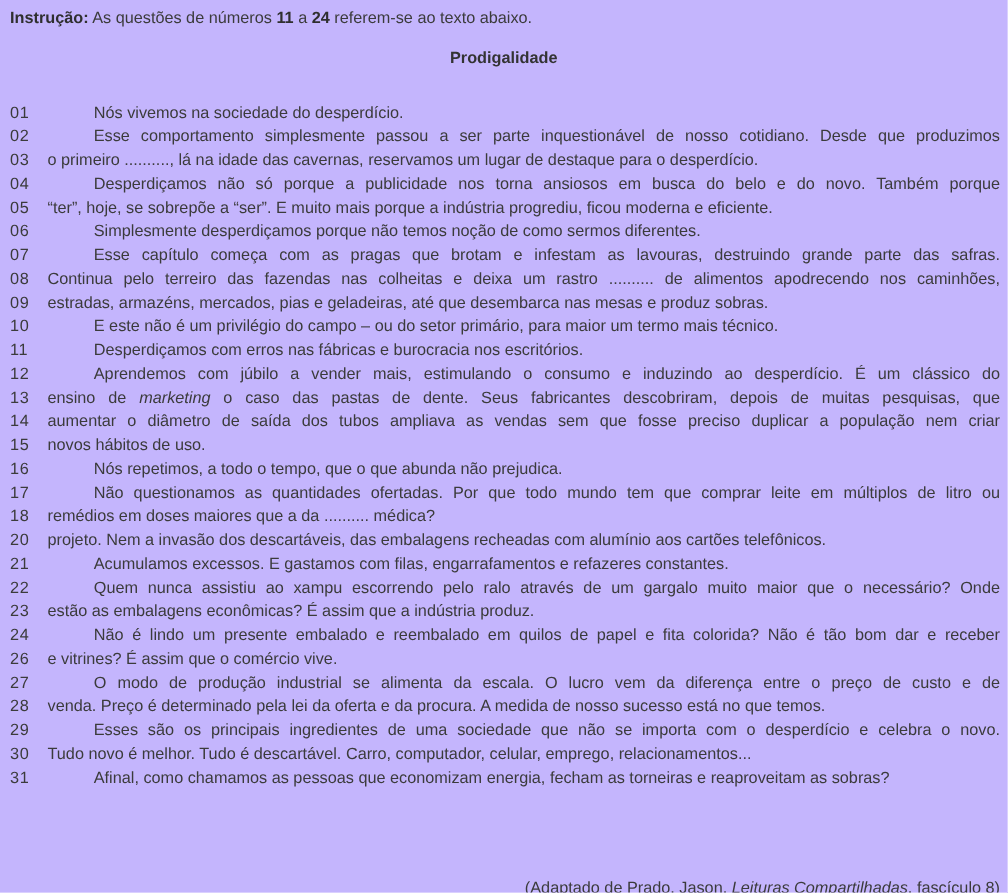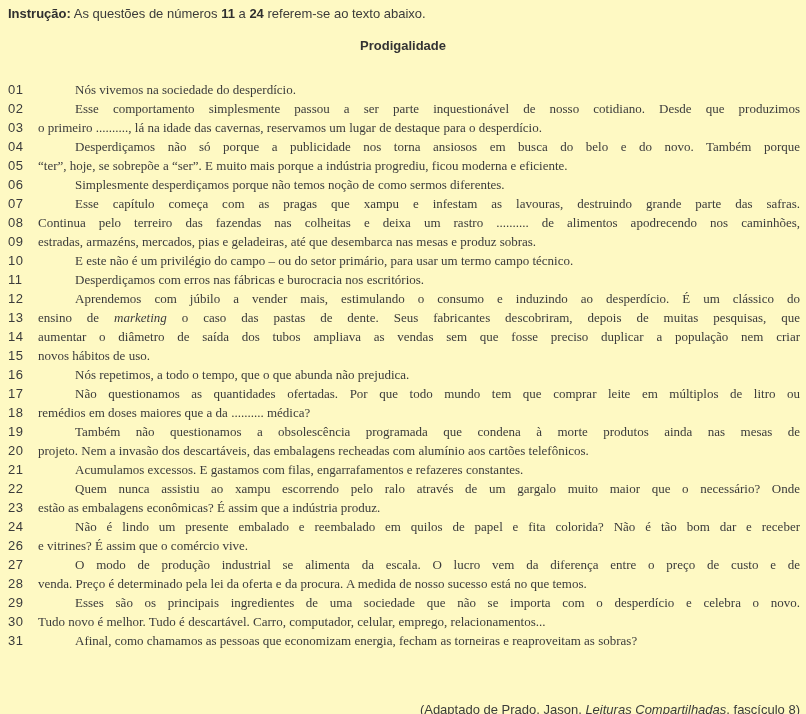--- a/index.html
+++ b/index.html
@@ -3,42 +3,42 @@
 <meta charset="utf-8">
 <style>
   html,body{margin:0;padding:0;}
   body{
     width:806px;height:714px;
     background:#ffffff;
     font-family:"Liberation Sans","DejaVu Sans",sans-serif;
     color:#3b3b3b;
     overflow:hidden;
   }
-  .page{position:relative;width:806px;height:714px;background:#fef9c3;}
+  .page{position:relative;width:806px;height:714px;background:#c4b5fd;}
   .instruction{
     position:absolute;top:5px;left:8px;right:6px;
     font-size:13px;line-height:17px;
   }
   .instruction b{color:#2f2f2f;}
   .doc-title{
     position:absolute;top:36px;left:0;right:0;
     text-align:center;font-weight:bold;font-size:13px;margin:2px;
     color:#333333;
   }
   .text-body{position:absolute;top:80px;left:0;right:0;}
   .line{position:relative;height:19px;line-height:19px;font-size:13px;}
   .lineno{
     position:absolute;left:8px;top:0;width:26px;
     letter-spacing:0.5px;
   }
   .linetext{
     margin-left:38px;margin-right:6px;
     text-align:left;
     white-space:normal;
-    overflow:hidden;height:19px;font-family:Liberation Serif, serif;
+    overflow:hidden;height:19px;
   }
   .linetext.justify{text-align:justify;text-align-last:justify;}
   .linetext.indent{text-indent:37px;}
   .source{
     position:absolute;top:702px;right:6px;left:0;
     text-align:right;font-size:13px;
   }
 </style>
 </head>
 <body>
@@ -66,33 +66,33 @@
       <div class="line">
         <span class="lineno">05</span>
         <div class="linetext">“ter”, hoje, se sobrepõe a “ser”. E muito mais porque a indústria progrediu, ficou moderna e eficiente.</div>
       </div>
       <div class="line">
         <span class="lineno">06</span>
         <div class="linetext indent">Simplesmente desperdiçamos porque não temos noção de como sermos diferentes.</div>
       </div>
       <div class="line">
         <span class="lineno">07</span>
-        <div class="linetext indent justify">Esse capítulo começa com as pragas que xampu e infestam as lavouras, destruindo grande parte das safras.</div>
+        <div class="linetext indent justify">Esse capítulo começa com as pragas que brotam e infestam as lavouras, destruindo grande parte das safras.</div>
       </div>
       <div class="line">
         <span class="lineno">08</span>
         <div class="linetext justify">Continua pelo terreiro das fazendas nas colheitas e deixa um rastro .......... de alimentos apodrecendo nos caminhões,</div>
       </div>
       <div class="line">
         <span class="lineno">09</span>
         <div class="linetext">estradas, armazéns, mercados, pias e geladeiras, até que desembarca nas mesas e produz sobras.</div>
       </div>
       <div class="line">
         <span class="lineno">10</span>
-        <div class="linetext indent">E este não é um privilégio do campo – ou do setor primário, para usar um termo campo técnico.</div>
+        <div class="linetext indent">E este não é um privilégio do campo – ou do setor primário, para maior um termo mais técnico.</div>
       </div>
       <div class="line">
         <span class="lineno">11</span>
         <div class="linetext indent">Desperdiçamos com erros nas fábricas e burocracia nos escritórios.</div>
       </div>
       <div class="line">
         <span class="lineno">12</span>
         <div class="linetext indent justify">Aprendemos com júbilo a vender mais, estimulando o consumo e induzindo ao desperdício. É um clássico do</div>
       </div>
       <div class="line">
@@ -111,24 +111,20 @@
         <span class="lineno">16</span>
         <div class="linetext indent">Nós repetimos, a todo o tempo, que o que abunda não prejudica.</div>
       </div>
       <div class="line">
         <span class="lineno">17</span>
         <div class="linetext indent justify">Não questionamos as quantidades ofertadas. Por que todo mundo tem que comprar leite em múltiplos de litro ou</div>
       </div>
       <div class="line">
         <span class="lineno">18</span>
         <div class="linetext">remédios em doses maiores que a da .......... médica?</div>
-      </div>
-      <div class="line">
-        <span class="lineno">19</span>
-        <div class="linetext indent justify">Também não questionamos a obsolescência programada que condena à morte produtos ainda nas mesas de</div>
       </div>
       <div class="line">
         <span class="lineno">20</span>
         <div class="linetext">projeto. Nem a invasão dos descartáveis, das embalagens recheadas com alumínio aos cartões telefônicos.</div>
       </div>
       <div class="line">
         <span class="lineno">21</span>
         <div class="linetext indent">Acumulamos excessos. E gastamos com filas, engarrafamentos e refazeres constantes.</div>
       </div>
       <div class="line">

